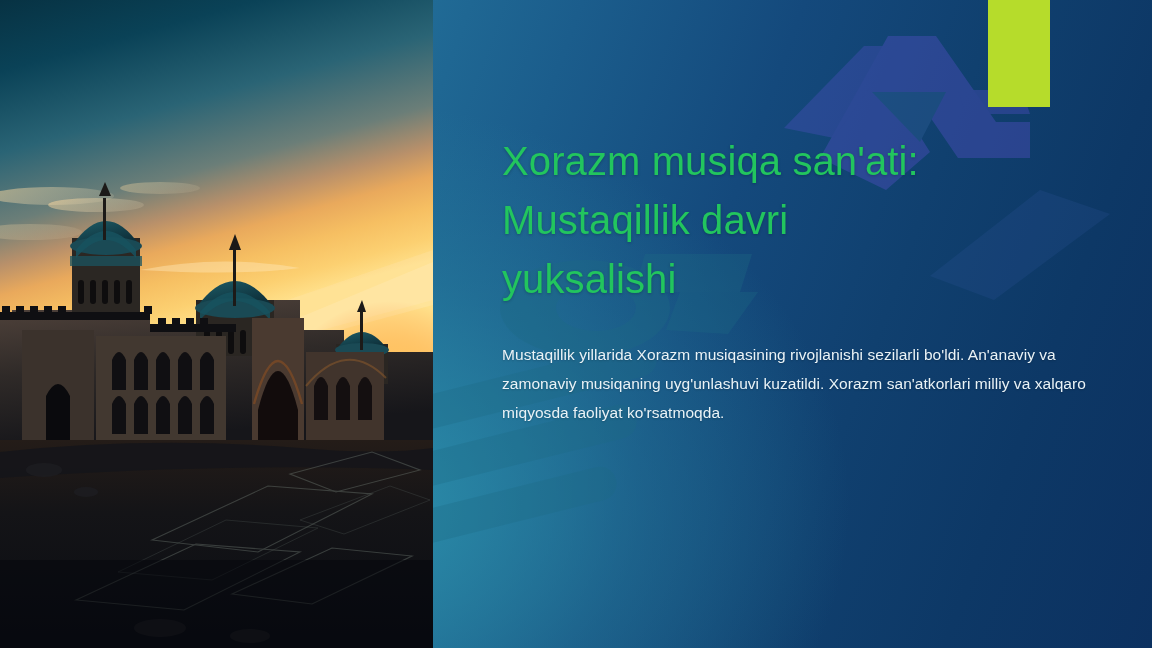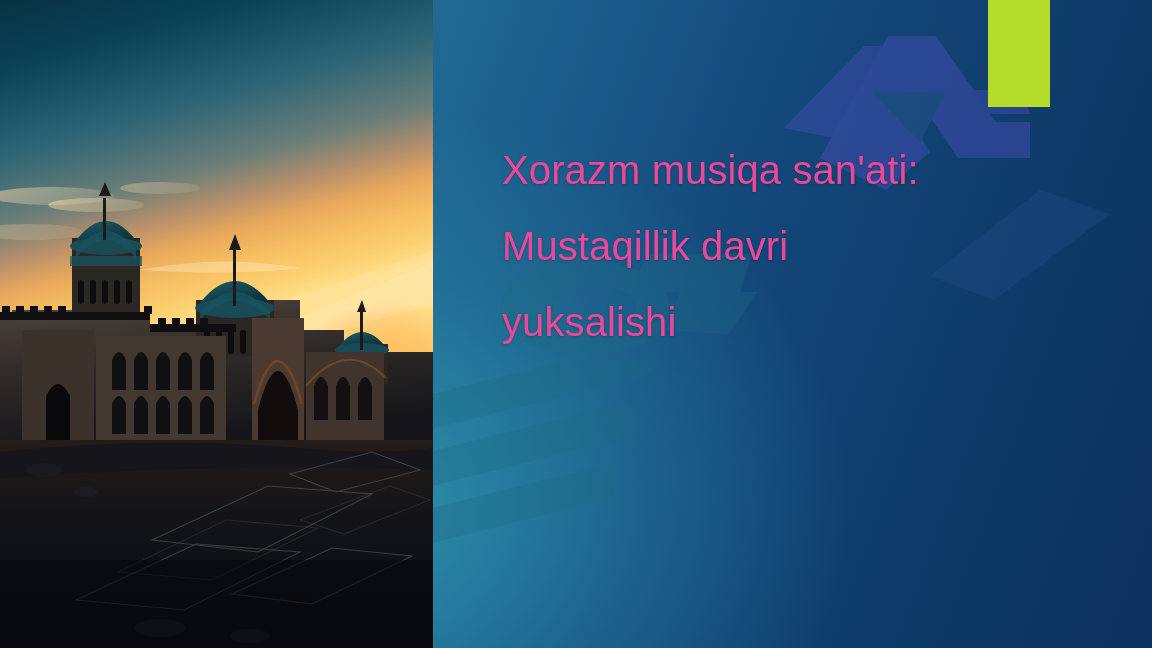--- a/index.html
+++ b/index.html
@@ -75,23 +75,23 @@
   }
   .photo svg{ display:block; width:433px; height:648px; }
 
   
   .content{
     position:absolute;
     left:502px; top:132px; width:590px;
   }
   .title{
     font-size:40px;
-    line-height:76px;
+    line-height:59px;
     font-weight:400;
-    color:#ec4899;
+    color:#22c55e;
     letter-spacing:.1px;
     white-space:pre-line;
     text-shadow:0 1px 3px rgba(0,0,0,.22);
   }
   .body-text{
     margin-top:31px;
     width:586px;
     font-size:15.5px;
     line-height:29px;
     font-weight:400;
@@ -332,15 +332,16 @@
 
       <rect x="0" y="0" width="433" height="648" fill="none"></rect>
       <path d="M0 560 L433 560 L433 648 L0 648 Z" fill="#06070c" opacity="0.55"></path>
     </svg>
   </div>
 
   <div class="content">
     <h1 class="title">Xorazm musiqa san'ati:
 Mustaqillik davri
 yuksalishi</h1>
+    <p class="body-text">Mustaqillik yillarida Xorazm musiqasining rivojlanishi sezilarli bo'ldi. An'anaviy va zamonaviy musiqaning uyg'unlashuvi kuzatildi. Xorazm san'atkorlari milliy va xalqaro miqyosda faoliyat ko'rsatmoqda.</p>
   </div>
 
 </div>
 
 </body></html>

